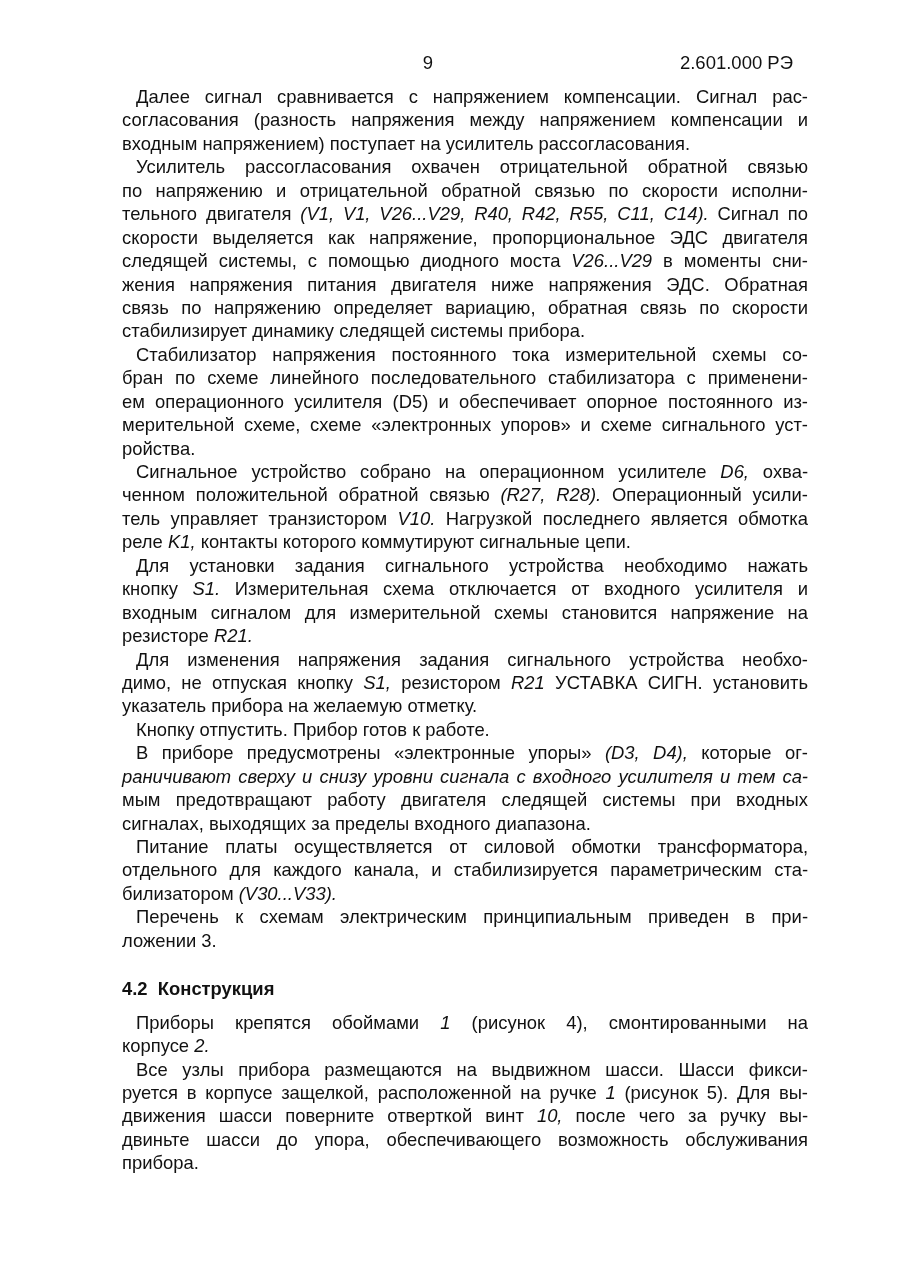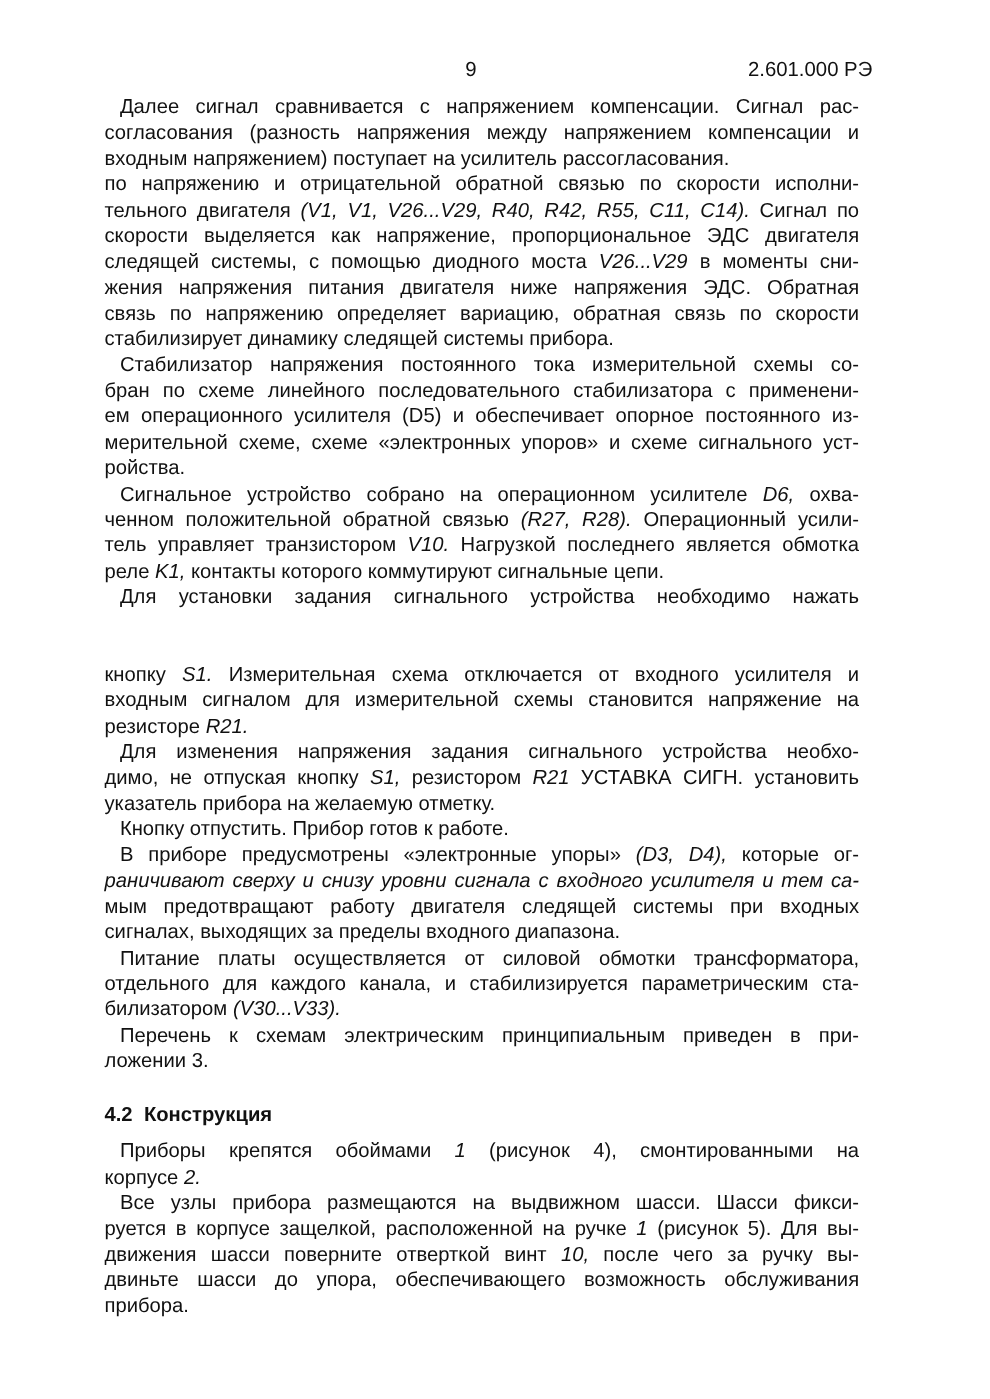--- a/index.html
+++ b/index.html
@@ -3,21 +3,21 @@
 <meta charset="utf-8">
 <style>
   html, body { margin: 0; padding: 0; background: #ffffff; }
   body { width: 900px; height: 1272px; position: relative; overflow: hidden;
          font-family: "Liberation Sans", sans-serif; color: #111; }
   .page { position: absolute; left: 0; top: 0; width: 900px; height: 1272px; }
   .header { position: absolute; top: 52px; left: 107px; width: 686px; height: 24px;
             font-size: 18.5px; }
   .page-num { position: absolute; left: 0; right: 0; text-align: center; top: 0; transform: translateX(-22px); }
   .doc-code { position: absolute; right: 0; top: 0; }
-  .body-text { position: absolute; left: 95px; top: 85px; width: 686px; font-size: 18.4px;
+  .body-text { position: absolute; left: 122px; top: 85px; width: 686px; font-size: 18.4px;
                line-height: 23.45px; }
   i, .it { font-style: italic; }
 </style>
 </head>
 <body>
 
 <div class="page">
 
   <div class="header">
     <span class="page-num">9</span>
@@ -26,20 +26,21 @@
 
   <div class="body-text" id="body">
 
     <div id="paras">
         <div>
           <div style="height: 23.45px; white-space: nowrap; text-align: justify; text-align-last: justify; padding-left: 14px;">Далее сигнал сравнивается с напряжением компенсации. Сигнал рас-</div>
           <div style="height: 23.45px; white-space: nowrap; text-align: justify; text-align-last: justify;">согласования (разность напряжения между напряжением компенсации и</div>
           <div style="height: 23.45px; white-space: nowrap; text-align: justify; text-align-last: left;">входным напряжением) поступает на усилитель рассогласования.</div>
         </div>
         <div>
+          <div style="height: 23.45px; white-space: nowrap; text-align: justify; text-align-last: justify; padding-left: 14px;">Усилитель рассогласования охвачен отрицательной обратной связью</div>
           <div style="height: 23.45px; white-space: nowrap; text-align: justify; text-align-last: justify;">по напряжению и отрицательной обратной связью по скорости исполни-</div>
           <div style="height: 23.45px; white-space: nowrap; text-align: justify; text-align-last: justify;">тельного двигателя <i>(V1, V1, V26...V29, R40, R42, R55, C11, C14).</i> Сигнал по</div>
           <div style="height: 23.45px; white-space: nowrap; text-align: justify; text-align-last: justify;">скорости выделяется как напряжение, пропорциональное ЭДС двигателя</div>
           <div style="height: 23.45px; white-space: nowrap; text-align: justify; text-align-last: justify;">следящей системы, с помощью диодного моста <i>V26...V29</i> в моменты сни-</div>
           <div style="height: 23.45px; white-space: nowrap; text-align: justify; text-align-last: justify;">жения напряжения питания двигателя ниже напряжения ЭДС. Обратная</div>
           <div style="height: 23.45px; white-space: nowrap; text-align: justify; text-align-last: justify;">связь по напряжению определяет вариацию, обратная связь по скорости</div>
           <div style="height: 23.45px; white-space: nowrap; text-align: justify; text-align-last: left;">стабилизирует динамику следящей системы прибора.</div>
         </div>
         <div>
           <div style="height: 23.45px; white-space: nowrap; text-align: justify; text-align-last: justify; padding-left: 14px;">Стабилизатор напряжения постоянного тока измерительной схемы со-</div>
@@ -49,21 +50,21 @@
           <div style="height: 23.45px; white-space: nowrap; text-align: justify; text-align-last: left;">ройства.</div>
         </div>
         <div>
           <div style="height: 23.45px; white-space: nowrap; text-align: justify; text-align-last: justify; padding-left: 14px;">Сигнальное устройство собрано на операционном усилителе <i>D6,</i> охва-</div>
           <div style="height: 23.45px; white-space: nowrap; text-align: justify; text-align-last: justify;">ченном положительной обратной связью <i>(R27, R28).</i> Операционный усили-</div>
           <div style="height: 23.45px; white-space: nowrap; text-align: justify; text-align-last: justify;">тель управляет транзистором <i>V10.</i> Нагрузкой последнего является обмотка</div>
           <div style="height: 23.45px; white-space: nowrap; text-align: justify; text-align-last: left;">реле <i>K1,</i> контакты которого коммутируют сигнальные цепи.</div>
         </div>
         <div>
           <div style="height: 23.45px; white-space: nowrap; text-align: justify; text-align-last: justify; padding-left: 14px;">Для установки задания сигнального устройства необходимо нажать</div>
-          <div style="height: 23.45px; white-space: nowrap; text-align: justify; text-align-last: justify; margin-top: 47px;">кнопку <i>S1.</i> Измерительная схема отключается от входного усилителя и</div>
+          <div style="height: 23.45px; white-space: nowrap; text-align: justify; text-align-last: justify;">кнопку <i>S1.</i> Измерительная схема отключается от входного усилителя и</div>
           <div style="height: 23.45px; white-space: nowrap; text-align: justify; text-align-last: justify;">входным сигналом для измерительной схемы становится напряжение на</div>
           <div style="height: 23.45px; white-space: nowrap; text-align: justify; text-align-last: left;">резисторе <i>R21.</i></div>
         </div>
         <div>
           <div style="height: 23.45px; white-space: nowrap; text-align: justify; text-align-last: justify; padding-left: 14px;">Для изменения напряжения задания сигнального устройства необхо-</div>
           <div style="height: 23.45px; white-space: nowrap; text-align: justify; text-align-last: justify;">димо, не отпуская кнопку <i>S1,</i> резистором <i>R21</i> УСТАВКА СИГН. установить</div>
           <div style="height: 23.45px; white-space: nowrap; text-align: justify; text-align-last: left;">указатель прибора на желаемую отметку.</div>
         </div>
         <div>
           <div style="height: 23.45px; white-space: nowrap; text-align: justify; text-align-last: left; padding-left: 14px;">Кнопку отпустить. Прибор готов к работе.</div>

